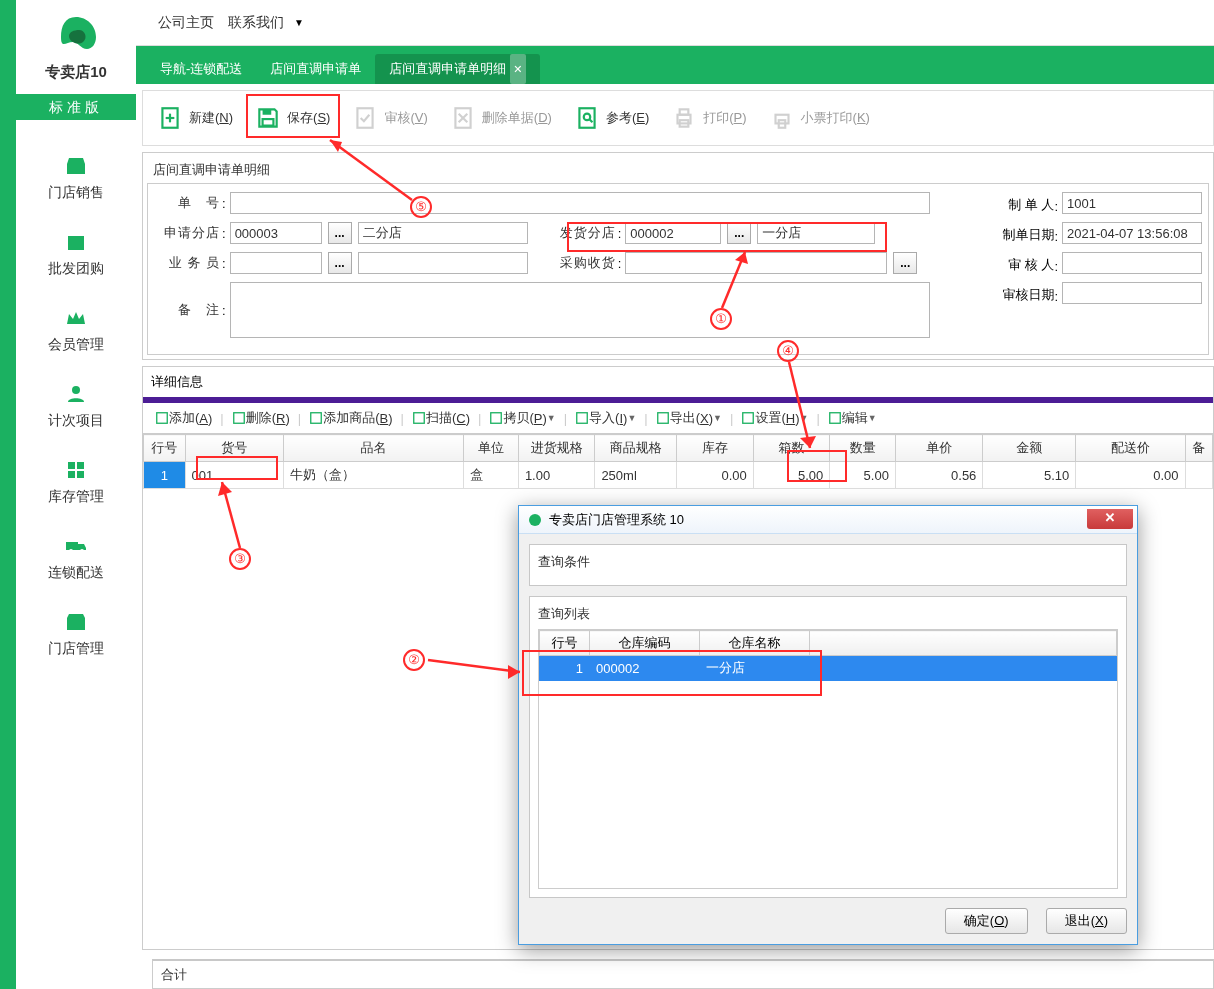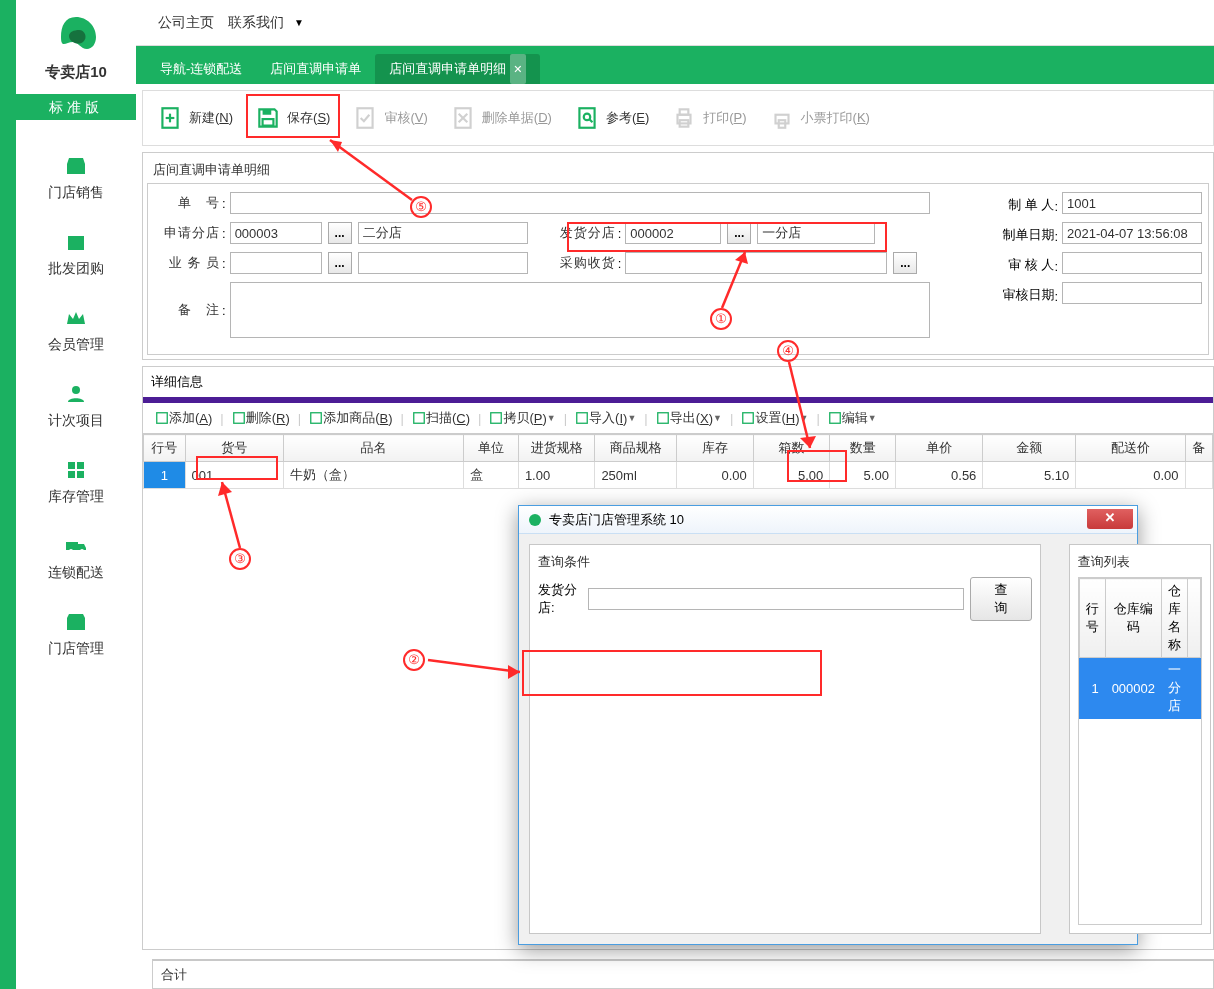--- a/index.html
+++ b/index.html
@@ -59,21 +59,21 @@
 table.data th { background: linear-gradient(#fff,#f2f2f2); border: 1px solid #ccc; font-weight: normal; padding: 4px 6px; color:#333; font-size:13px; }
 table.data td { border: 1px solid #ddd; padding: 4px 6px; color:#333; font-size:13px; height:24px; white-space:nowrap; overflow:hidden;}
 table.data td.num { text-align:right; }
 tr.datarow td:first-child { background:#1f8be6; color:#fff; text-align:center; }
 
 
 .dialog { position:absolute; left: 518px; top: 505px; width: 620px; height: 440px; border: 1px solid #4a9de0; background:#f0f0f0; box-shadow: 0 5px 20px rgba(0,0,0,.4); }
 .dialog .dlg-title { height: 28px; background: linear-gradient(#fff,#eef4fb); border-bottom:1px solid #c9dff4; display:flex; align-items:center; padding:0 8px; gap:6px; }
 .dialog .dlg-title .dlg-icon { width:16px; height:16px; }
 .dialog .dlg-close { position:absolute; right:4px; top:3px; width:46px; height:20px; background: linear-gradient(#e06060,#c83a3a); border-radius: 0 0 3px 3px; color:#fff; text-align:center; line-height:18px; font-weight:bold; }
-.dialog .dlg-body { padding: 10px; display:flex; flex-direction:row; gap:28px; height: calc(100% - 28px); }
+.dialog .dlg-body { padding: 10px; display:flex; flex-direction:column; gap:10px; height: calc(100% - 28px); }
 .dlg-group { border:1px solid #c7c7c7; background:#fff; padding: 8px; }
 .dlg-group.list { flex:1; display:flex; flex-direction:column; }
 .dlg-group .gtitle { color:#333; margin-bottom:6px; }
 .dlg-group input { border:1px solid #b5b5b5; height:22px; width: 420px; padding:0 4px; }
 .qbtn { display:inline-block; padding: 3px 18px; border:1px solid #aaa; background:linear-gradient(#fff,#e6e6e6); border-radius:3px; margin-left:6px;}
 .dlg-table { border:1px solid #ccc; flex:1; background:#fff; }
 .dlg-table table { width:100%; border-collapse:collapse; }
 .dlg-table th { background: linear-gradient(#fff,#efefef); border:1px solid #ccc; padding:3px 6px; font-weight:normal; }
 .dlg-table td { border:1px solid #ccc; padding:3px 6px; }
 .dlg-table tr.sel td { background:#2d89ef; color:#fff; border-color:#2d89ef;}
@@ -390,25 +390,20 @@
   <div class="dlg-title">
     <svg class="dlg-icon" viewBox="0 0 24 24">
         <circle cx="12" cy="12" r="9" fill="#1bb161"></circle>
       </svg>
     <span>专卖店门店管理系统 10</span>
   </div>
   <div class="dlg-close">✕</div>
   <div class="dlg-body">
     <div class="dlg-group">
       <div class="gtitle">查询条件</div>
-      <div style="display:flex;align-items:center">
-        <span>发货分店:</span>
-        <input type="text" style="">
-        <button class="qbtn">查询</button>
-      </div>
     </div>
     <div class="dlg-group list">
       <div class="gtitle">查询列表</div>
       <div class="dlg-table">
         <table>
           <thead>
               <tr>
             <th style="width:50px">行号</th>
             <th style="width:110px">仓库编码</th>
             <th style="width:110px">仓库名称</th>

